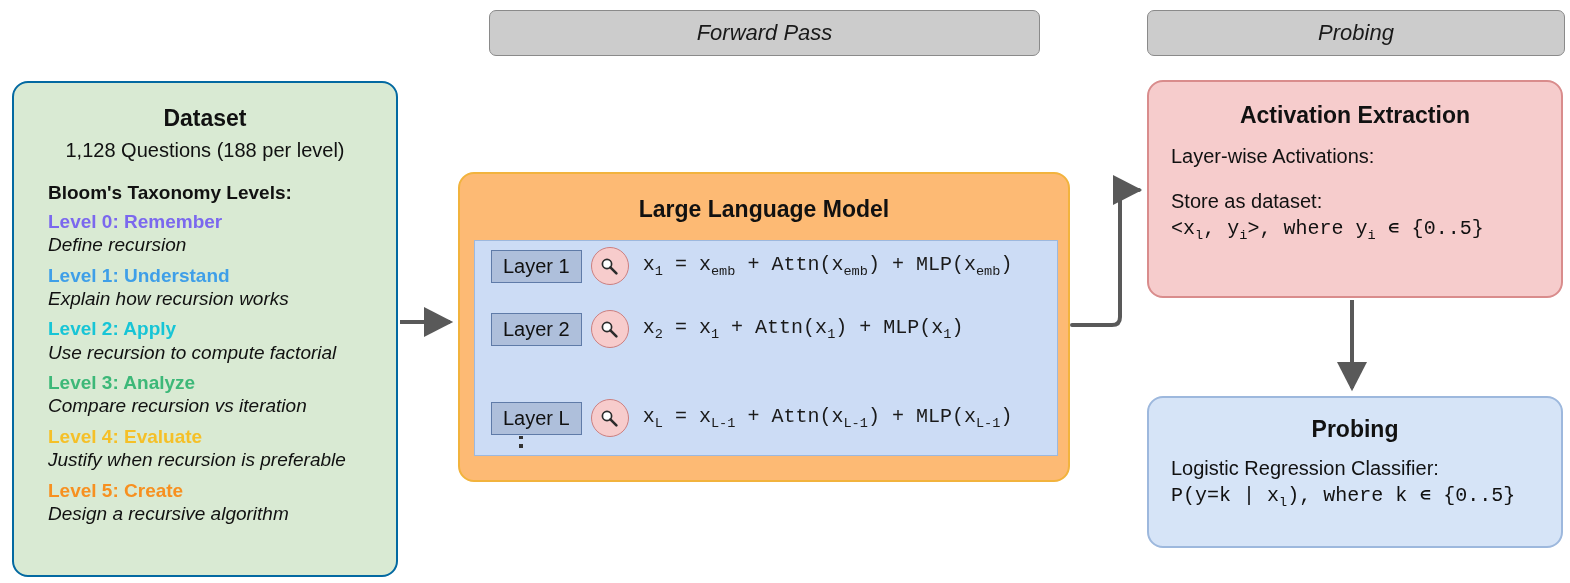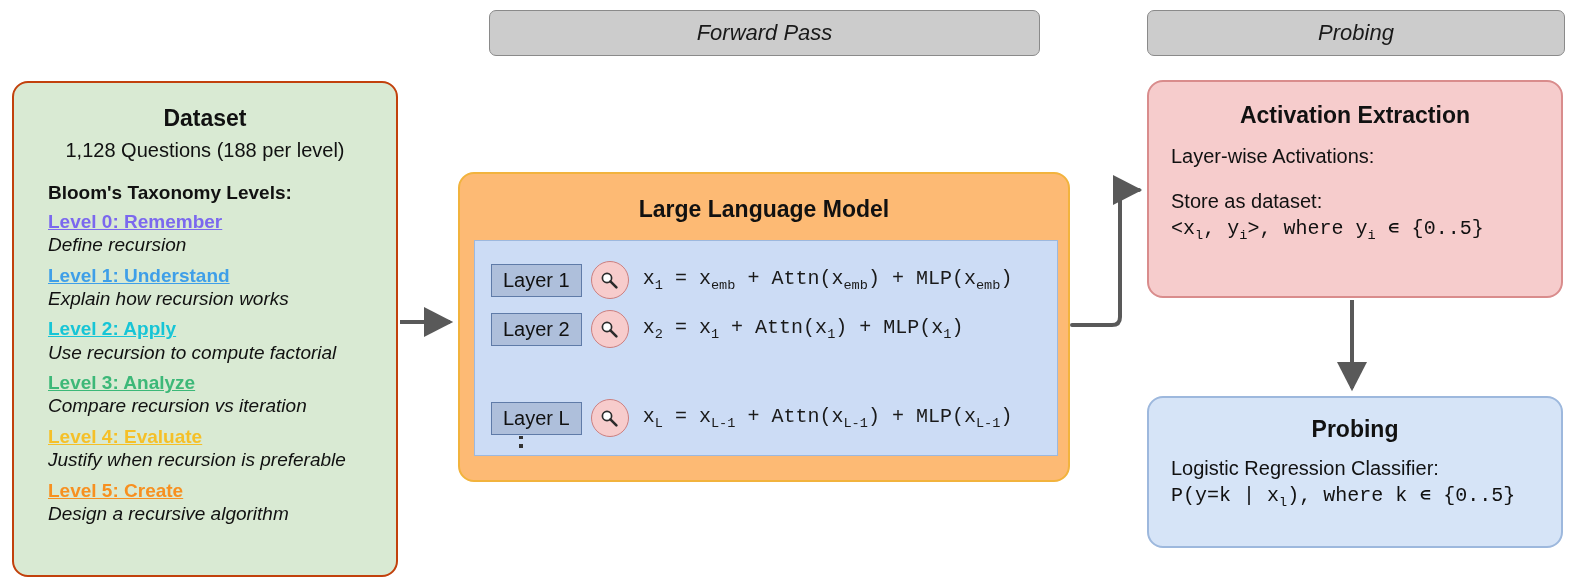--- a/index.html
+++ b/index.html
@@ -6,40 +6,40 @@
   body{width:1570px;height:583px;position:relative;overflow:hidden;
        font-family:"Liberation Sans", sans-serif;color:#111;}
 
   .banner{position:absolute;background:#cccccc;border:1.5px solid #8a8a8a;
           border-radius:7px;display:flex;align-items:center;justify-content:center;
           font-style:italic;font-size:22px;color:#1a1a1a;}
 
   .card{position:absolute;border-radius:16px;box-sizing:border-box;}
 
   #dataset-card{left:12px;top:81px;width:386px;height:496px;
-                background:#d9ead3;border:2px solid #c2410c;}
+                background:#d9ead3;border:2px solid #0369a1;}
   #llm-card{left:458px;top:172px;width:612px;height:310px;
             background:#fdba74;border:2px solid #f2b33d;}
   #activation-card{left:1147px;top:80px;width:416px;height:218px;
                    background:#f6cccc;border:2px solid #d98c8c;}
   #probing-card{left:1147px;top:396px;width:416px;height:152px;
                 background:#d6e4f7;border:2px solid #9db8dd;}
 
   .card-title{text-align:center;font-weight:bold;font-size:23px;margin:0;}
   #dataset-card .card-title{margin-top:22px;}
   #activation-card .card-title{margin-top:20px;}
   #probing-card .card-title{margin-top:18px;}
   #llm-card .card-title{margin-top:22px;}
 
   .subtitle{text-align:center;font-size:20px;margin-top:7px;}
 
   .section-head{font-weight:bold;font-size:19px;margin:20px 0 6px 34px;}
 
   .level-block{margin:0 0 7px 34px;}
-  .level-title{font-weight:bold;font-size:19px;line-height:1.28;text-decoration:underline;}
+  .level-title{font-weight:bold;font-size:19px;line-height:1.28;}
   .level-desc{font-style:italic;font-size:19px;line-height:1.18;
               padding-right:14px;}
 
   .inner-panel{position:absolute;left:14px;top:66px;width:584px;height:216px;
                background:#ccdcf5;border:1.5px solid #9db8dd;box-sizing:border-box;}
 
   .layer-row{position:absolute;display:flex;align-items:center;left:16px;}
   .layer-chip{background:#aebfdb;border:1.5px solid #5f7ba8;
               font-size:20px;padding:5px 11px 6px 11px;line-height:1;
               color:#111;white-space:nowrap;}
@@ -105,21 +105,21 @@
     <div class="level-title" style="color: rgb(247, 144, 32);">Level 5: Create</div>
     <div class="level-desc">Design a recursive algorithm</div>
   </div>
 </div>
 
 <div class="card" id="llm-card">
   <div class="card-title">Large Language Model</div>
 
   <div class="inner-panel">
 
-    <div class="layer-row" style="top:20px;">
+    <div class="layer-row" style="top:6px;">
       <span class="layer-chip">Layer 1</span>
       <span class="mag">
         <svg width="19" height="19" viewBox="0 0 19 19">
           <circle cx="7" cy="7" r="4.6" fill="#ffffff" stroke="#2b2b2b" stroke-width="1.7"></circle>
           <line x1="10.4" y1="10.4" x2="16.4" y2="16.4" stroke="#2b2b2b" stroke-width="2.6" stroke-linecap="round"></line>
         </svg>
       </span>
       <span class="eq">x<sub>1</sub> = x<sub>emb</sub> + Attn(x<sub>emb</sub>) + MLP(x<sub>emb</sub>)</span>
     </div>
 

